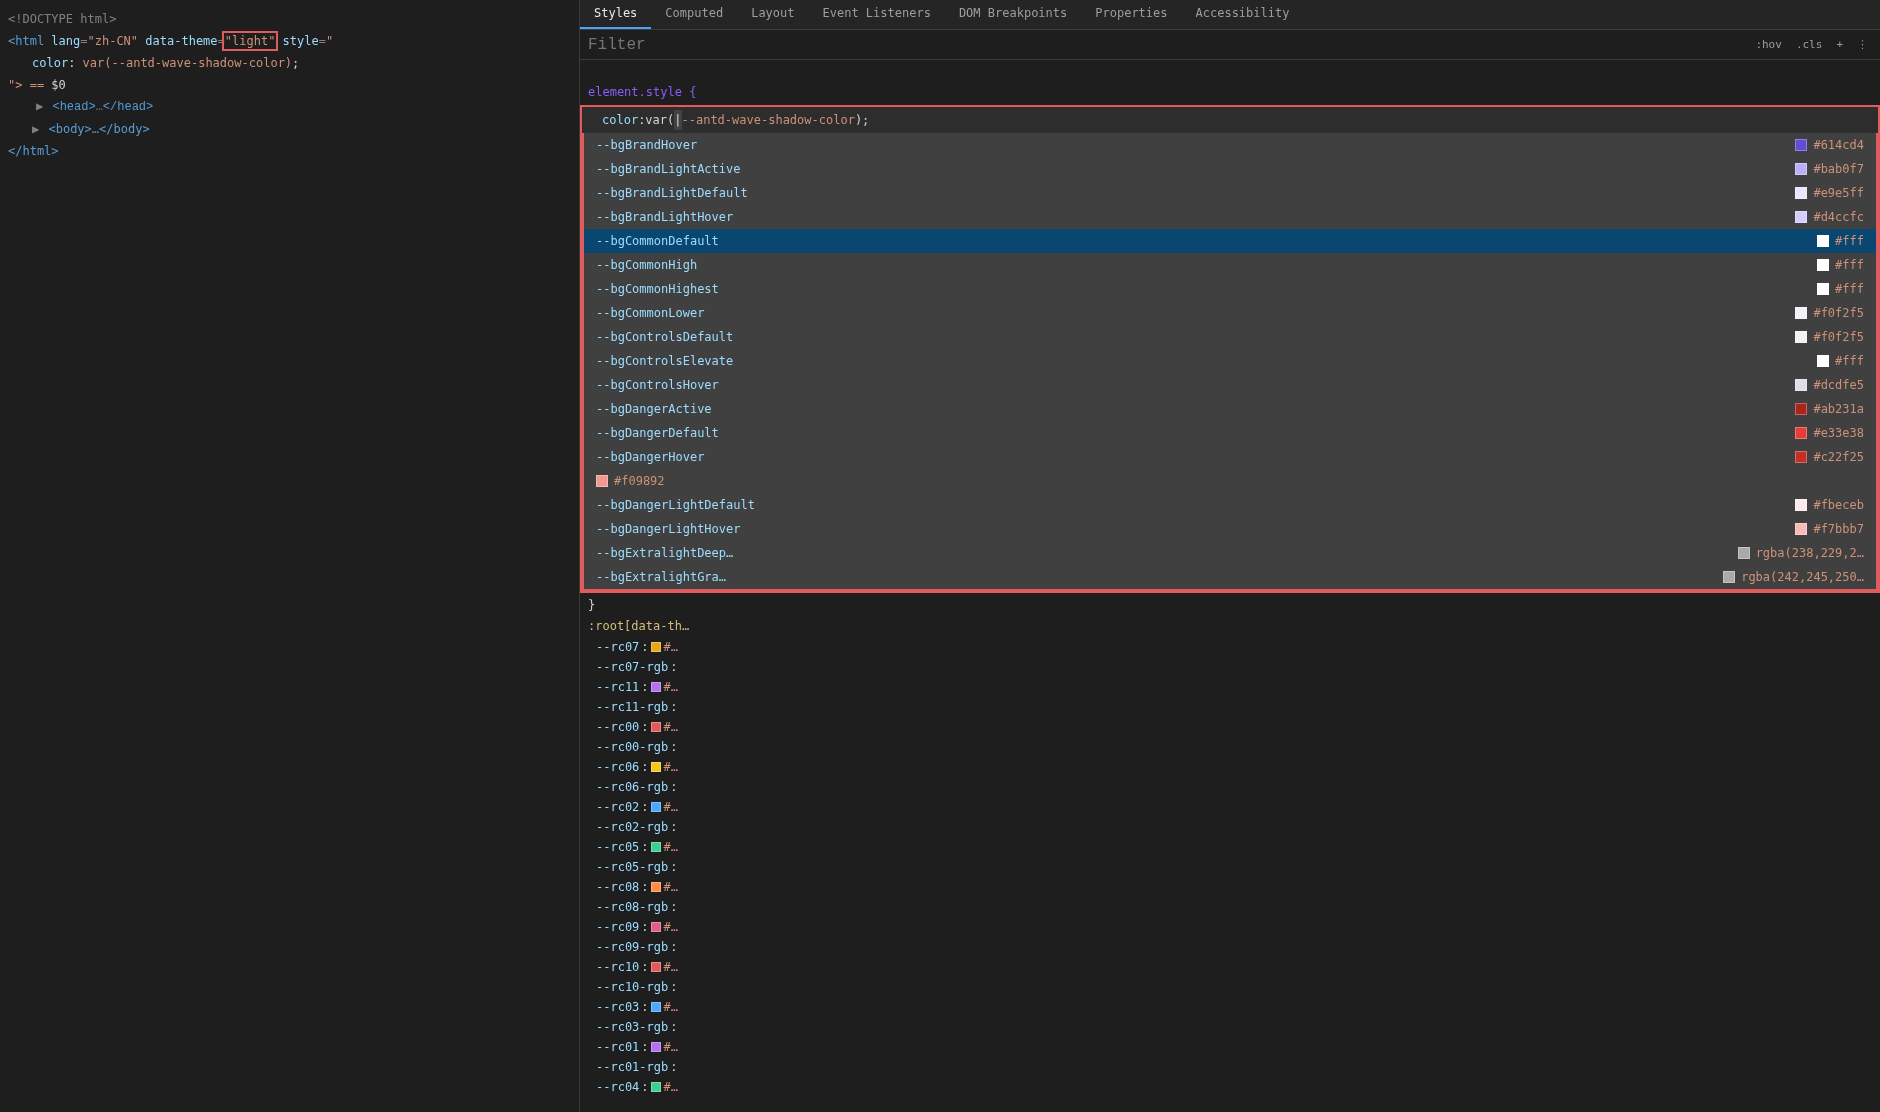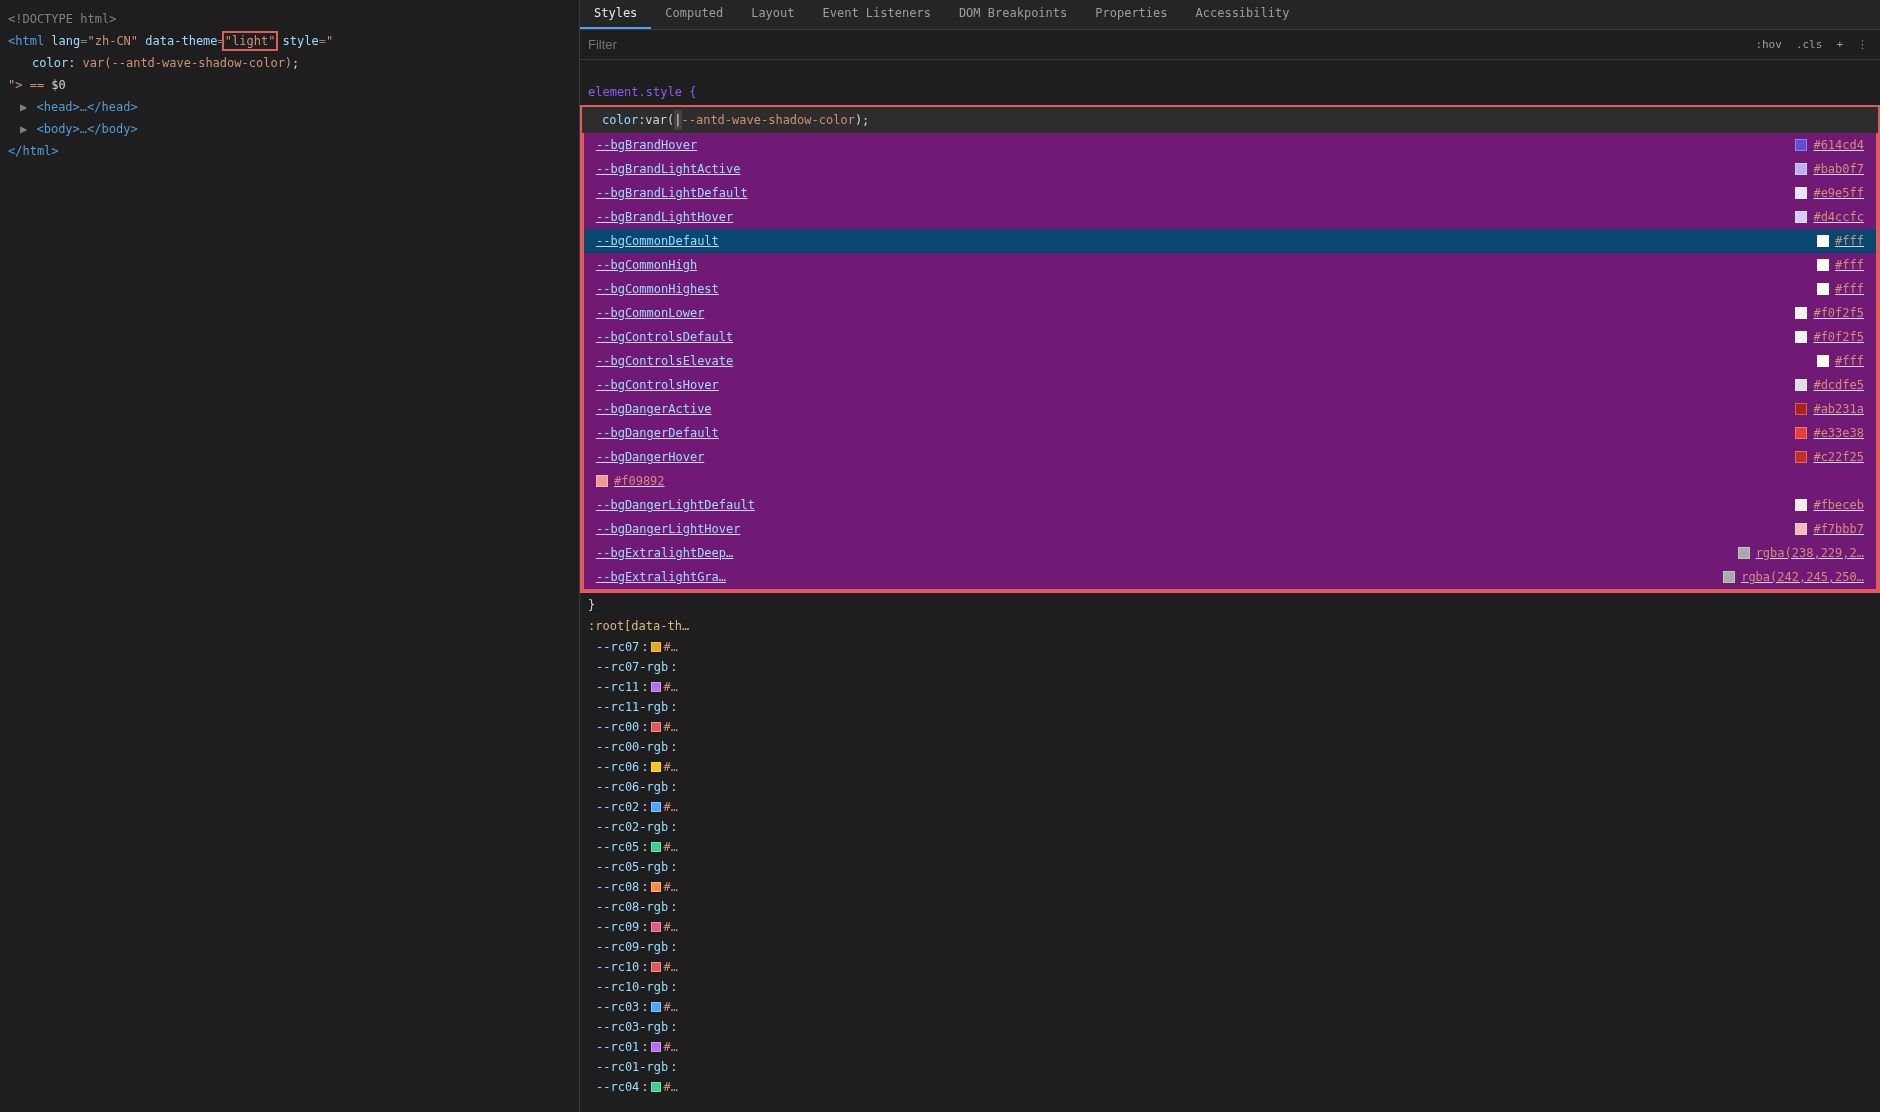--- a/index.html
+++ b/index.html
@@ -93,22 +93,22 @@
       border-bottom: 1px solid #3a3a3a;
       padding: 4px 8px;
       height: 30px;
       flex-shrink: 0;
     }
 
     .filter-input {
       background: transparent;
       border: none;
       color: #84cc16;
-      font-size: 13px;
-      font-family: Liberation Sans, sans-serif;
+      font-size: 16px;
+      font-family: Liberation Mono, monospace;
       flex: 1;
       outline: none;
     }
 
     .filter-actions {
       display: flex;
       align-items: center;
       gap: 6px;
       color: #9d9d9d;
       font-size: 11px;
@@ -170,26 +170,25 @@
     .var-name { color: #9cdcfe; }
     .var-colon { color: #d4d4d4; margin: 0 2px; }
     .var-value { color: #ce9178; }
 
     @keyframes blink {
       0%, 50% { opacity: 1; }
       51%, 100% { opacity: 0; }
     }
 
     .autocomplete-dropdown {
-      background: #701a75;
+      background: #404040;
       border: 2px solid #e05c5c;
       border-top: none;
       max-height: 560px;
       overflow-y: auto;
-      text-decoration: underline;
     }
 
     .autocomplete-dropdown::-webkit-scrollbar { width: 6px; }
     .autocomplete-dropdown::-webkit-scrollbar-track { background: #252526; }
     .autocomplete-dropdown::-webkit-scrollbar-thumb { background: #4a4a4a; }
 
     .ac-item {
       display: flex;
       align-items: center;
       padding: 2px 12px;
@@ -250,26 +249,26 @@
   </div>
 
   <div class="dom-line" style="padding-left: 32px; color: #9cdcfe;">
     <span style="color:#9cdcfe;">color</span><span style="color:#d4d4d4;">: </span><span style="color:#ce9178;">var(--antd-wave-shadow-color)</span><span style="color:#d4d4d4;">;</span>
   </div>
 
   <div class="dom-line" style="color: #ce9178;">
     <span>"&gt; == </span><span style="color:#d4d4d4;">$0</span>
   </div>
 
-  <div class="dom-line" style="padding-left: 20px;">
+  <div class="dom-line" style="padding-left: 36px; font-family: Liberation Mono, monospace;">
     <span class="triangle">▶</span>
     <span class="tag">&lt;head&gt;</span><span style="color:#808080;">…</span><span class="tag">&lt;/head&gt;</span>
   </div>
 
-  <div class="dom-line" style="padding-left: 20px;">
+  <div class="dom-line" style="padding-left: 32px;">
     <span class="triangle">▶</span>
     <span class="tag">&lt;body&gt;</span><span style="color:#808080;">…</span><span class="tag">&lt;/body&gt;</span>
   </div>
 
   <div class="dom-line">
     <span class="tag">&lt;/html&gt;</span>
   </div>
 </div>
 
 <div class="styles-panel">

